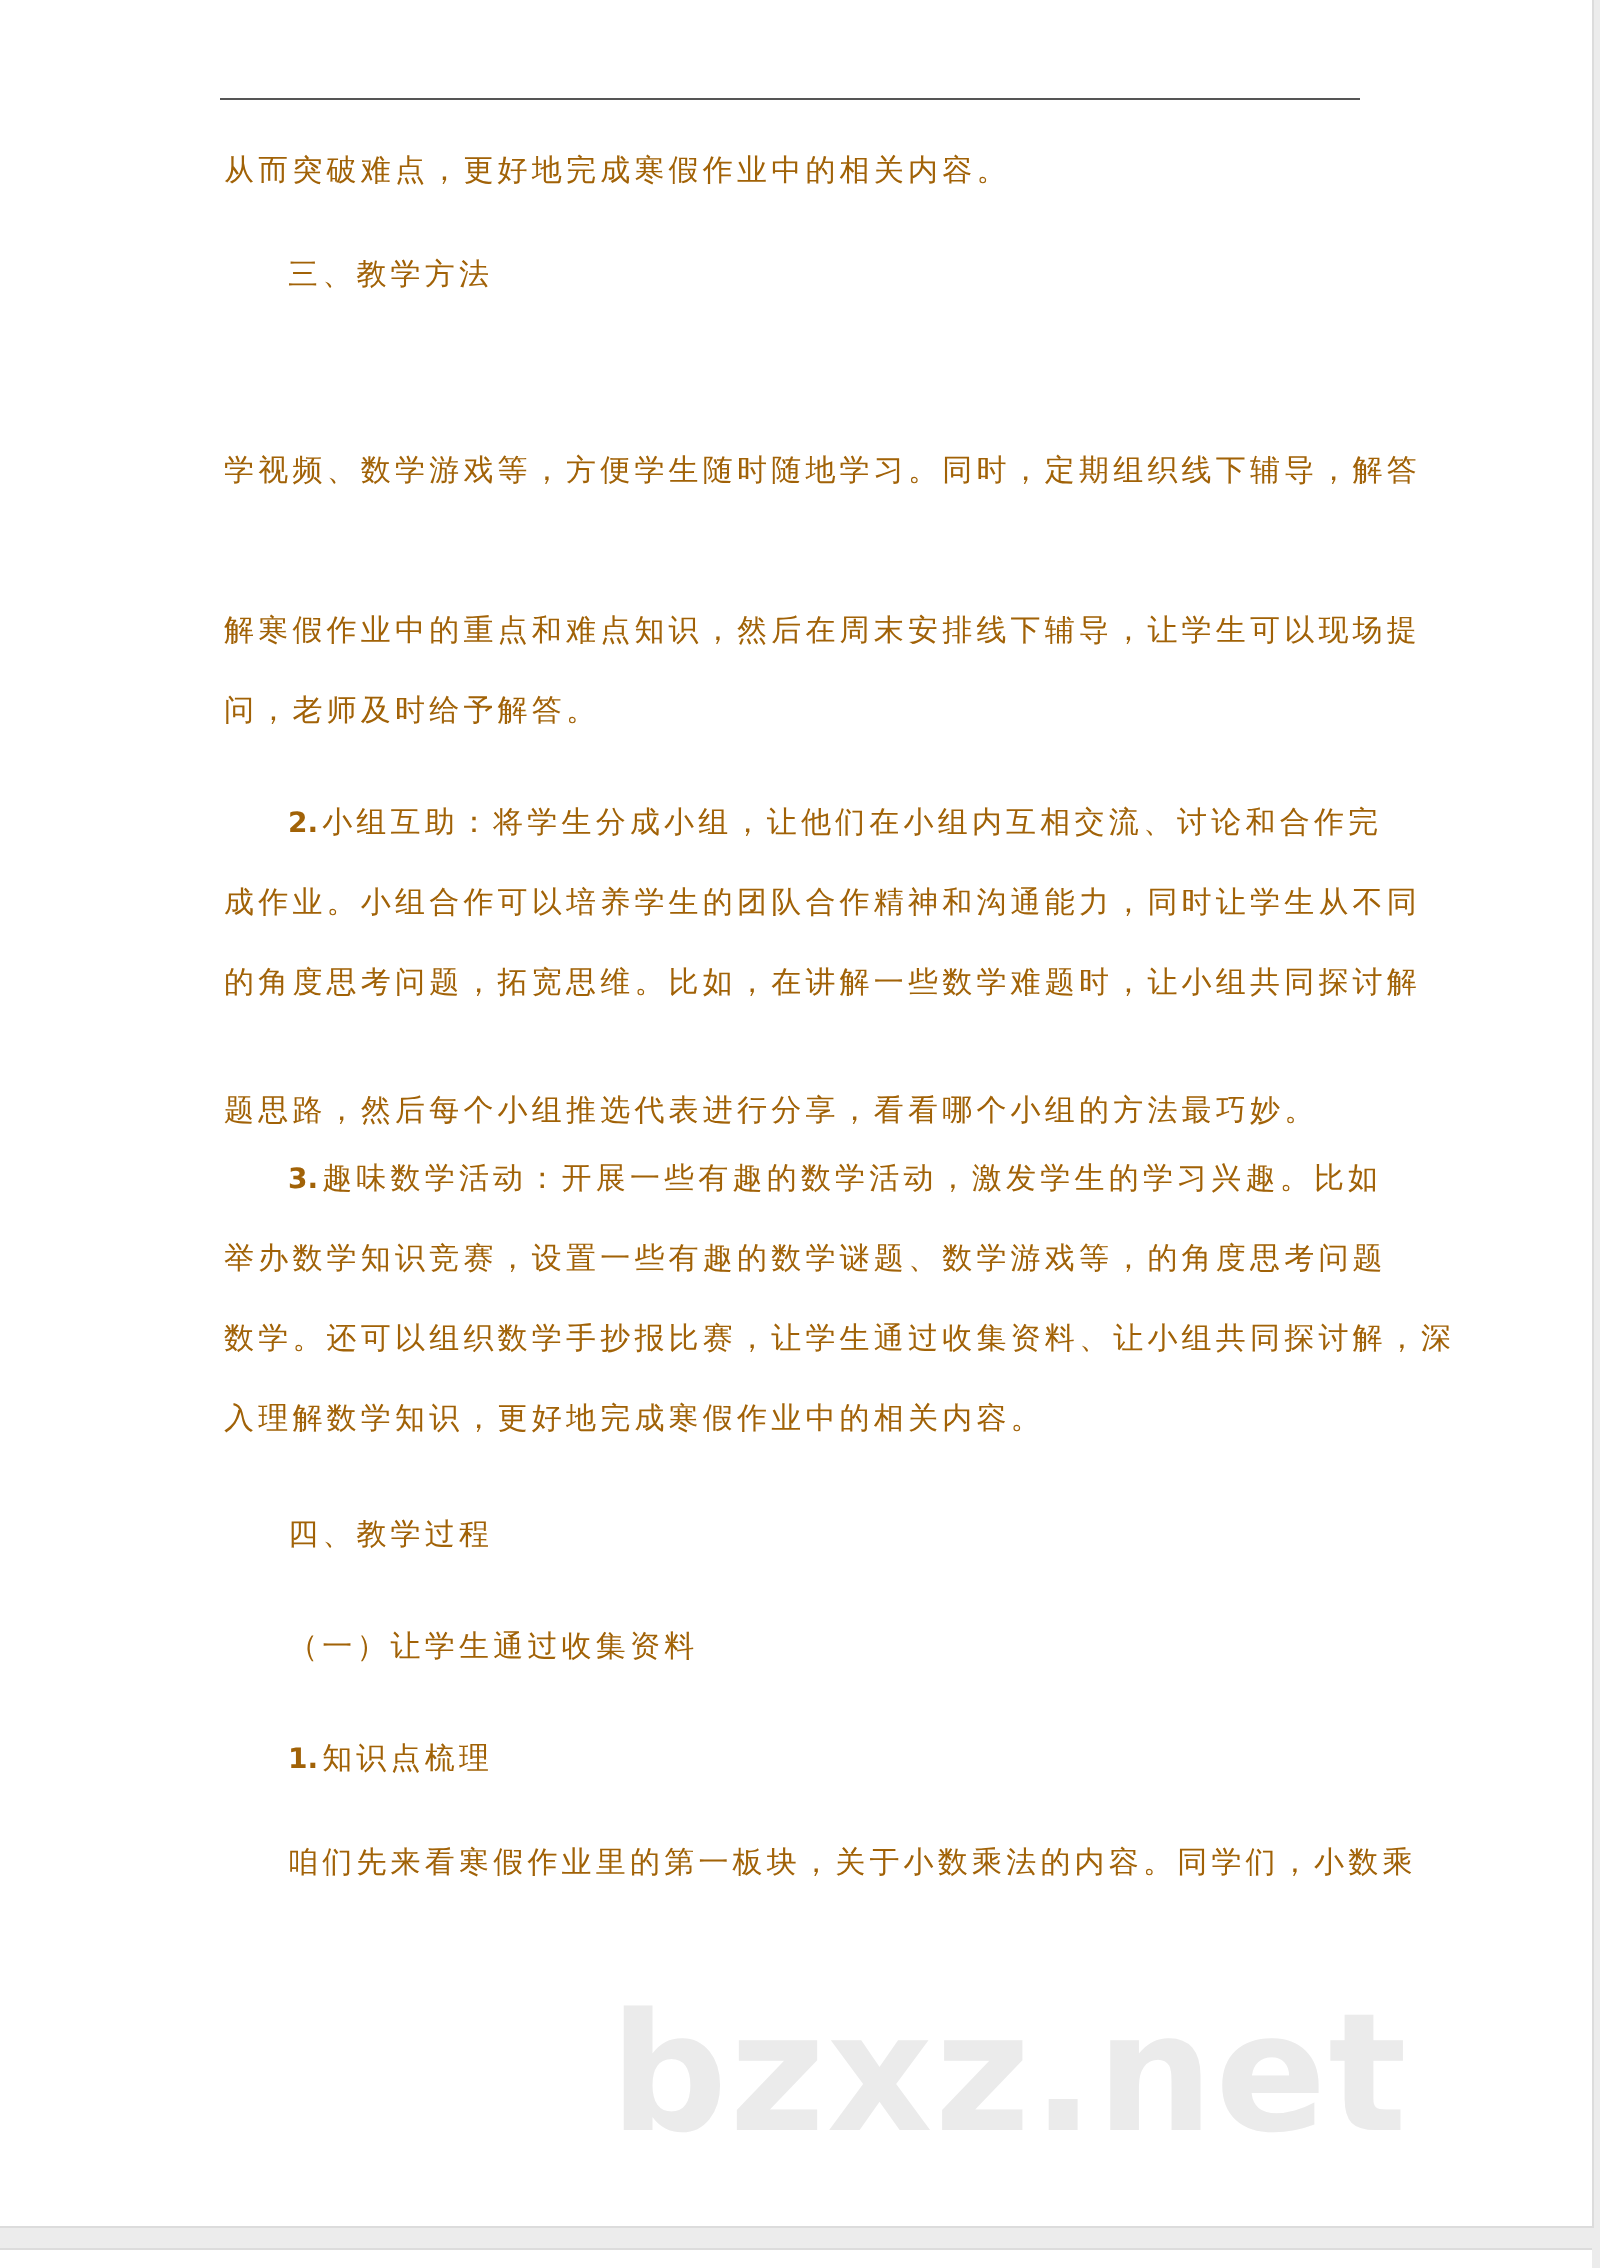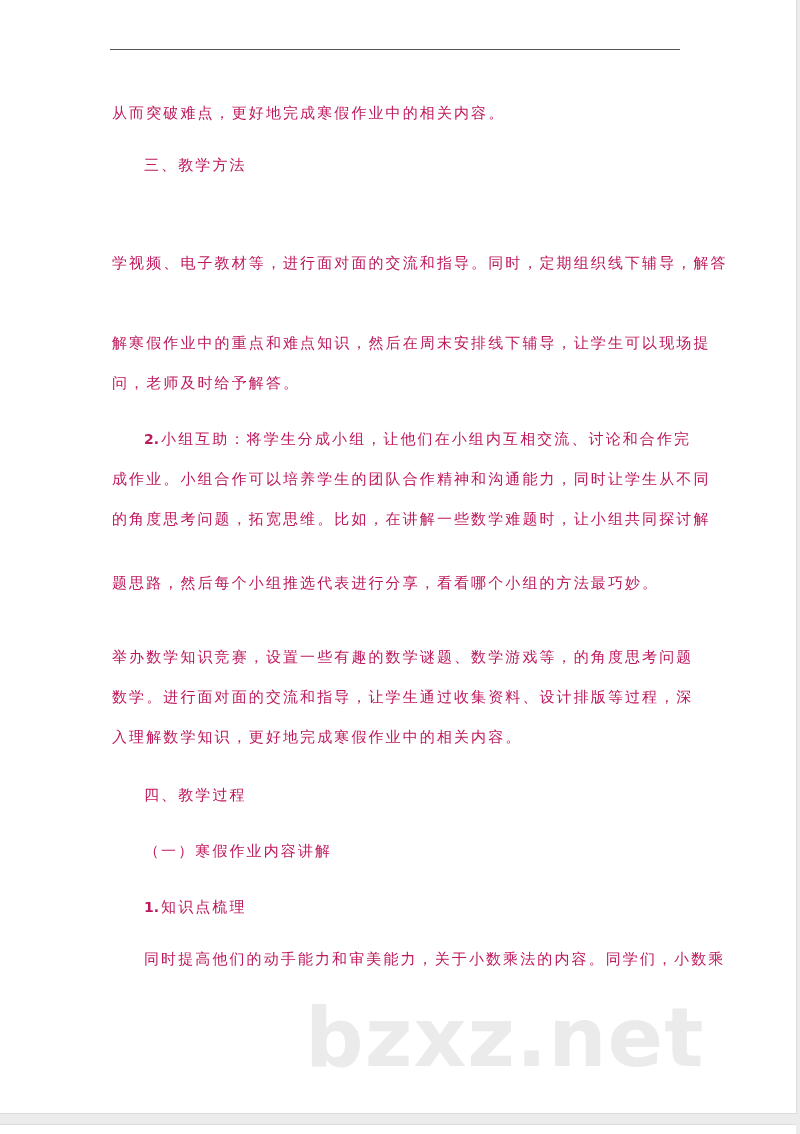--- a/index.html
+++ b/index.html
@@ -22,57 +22,58 @@
     background: #ffffff;
     border-top: 1px solid #dcdcdc;
   }
   .header-rule {
     position: absolute; left: 110px; top: 49px;
     width: 570px; height: 0;
     border-top: 1.5px solid #555;
   }
   .line {
     position: absolute; left: 112px;
-    font-size: 15px; color: #be185d;
-    letter-spacing: 2.1px; white-space: nowrap; margin-top: 28px;
+    font-size: 15px; color: #a16207;
+    letter-spacing: 2.1px; white-space: nowrap;
   }
   .line.indent { left: 144px; }
   .num { font-family: "DejaVu Sans", "Liberation Sans", sans-serif; font-weight: bold; font-size: 14px; letter-spacing: 0; margin-right: 2px; }
   .watermark {
     position: absolute; left: 305px; top: 990px;
     font-family: "DejaVu Sans", "Liberation Sans", sans-serif;
     font-weight: bold; font-size: 82px; color: #ebebeb;
     letter-spacing: 1px; white-space: nowrap;
   }
 </style>
 </head>
 <body>
 
 <div class="page">
   <div class="header-rule"></div>
 
   <div class="line" style="top:76px">从而突破难点，更好地完成寒假作业中的相关内容。</div>
 
   <div class="line indent" style="top:128px">三、教学方法</div>
 
-  <div class="line" style="top:226px">学视频、电子教材等，进行面对面的交流和指导。同时，定期组织线下辅导，解答</div>
+  <div class="line" style="top:226px">学视频、数学游戏等，方便学生随时随地学习。同时，定期组织线下辅导，解答</div>
   <div class="line" style="top:306px">解寒假作业中的重点和难点知识，然后在周末安排线下辅导，让学生可以现场提</div>
   <div class="line" style="top:346px">问，老师及时给予解答。</div>
 
   <div class="line indent" style="top:402px"><span class="num">2.</span><span>小组互助：将学生分成小组，让他们在小组内互相交流、讨论和合作完</span></div>
   <div class="line" style="top:482px">的角度思考问题，拓宽思维。比如，在讲解一些数学难题时，让小组共同探讨解</div>
   <div class="line" style="top:442px">成作业。小组合作可以培养学生的团队合作精神和沟通能力，同时让学生从不同</div>
   <div class="line" style="top:546px">题思路，然后每个小组推选代表进行分享，看看哪个小组的方法最巧妙。</div>
 
+  <div class="line indent" style="top:580px"><span class="num">3.</span><span>趣味数学活动：开展一些有趣的数学活动，激发学生的学习兴趣。比如</span></div>
   <div class="line" style="top:620px">举办数学知识竞赛，设置一些有趣的数学谜题、数学游戏等，的角度思考问题</div>
-  <div class="line" style="top:660px">数学。进行面对面的交流和指导，让学生通过收集资料、设计排版等过程，深</div>
+  <div class="line" style="top:660px">数学。还可以组织数学手抄报比赛，让学生通过收集资料、让小组共同探讨解，深</div>
   <div class="line" style="top:700px">入理解数学知识，更好地完成寒假作业中的相关内容。</div>
 
   <div class="line indent" style="top:758px">四、教学过程</div>
-  <div class="line indent" style="top:814px">（一）寒假作业内容讲解</div>
+  <div class="line indent" style="top:814px">（一）让学生通过收集资料</div>
   <div class="line indent" style="top:870px"><span class="num">1.</span><span>知识点梳理</span></div>
 
-  <div class="line indent" style="top:922px">同时提高他们的动手能力和审美能力，关于小数乘法的内容。同学们，小数乘</div>
+  <div class="line indent" style="top:922px">咱们先来看寒假作业里的第一板块，关于小数乘法的内容。同学们，小数乘</div>
 
   <div class="watermark">bzxz.net</div>
 </div>
 
 <div class="page2"></div>
 
 </body></html>

